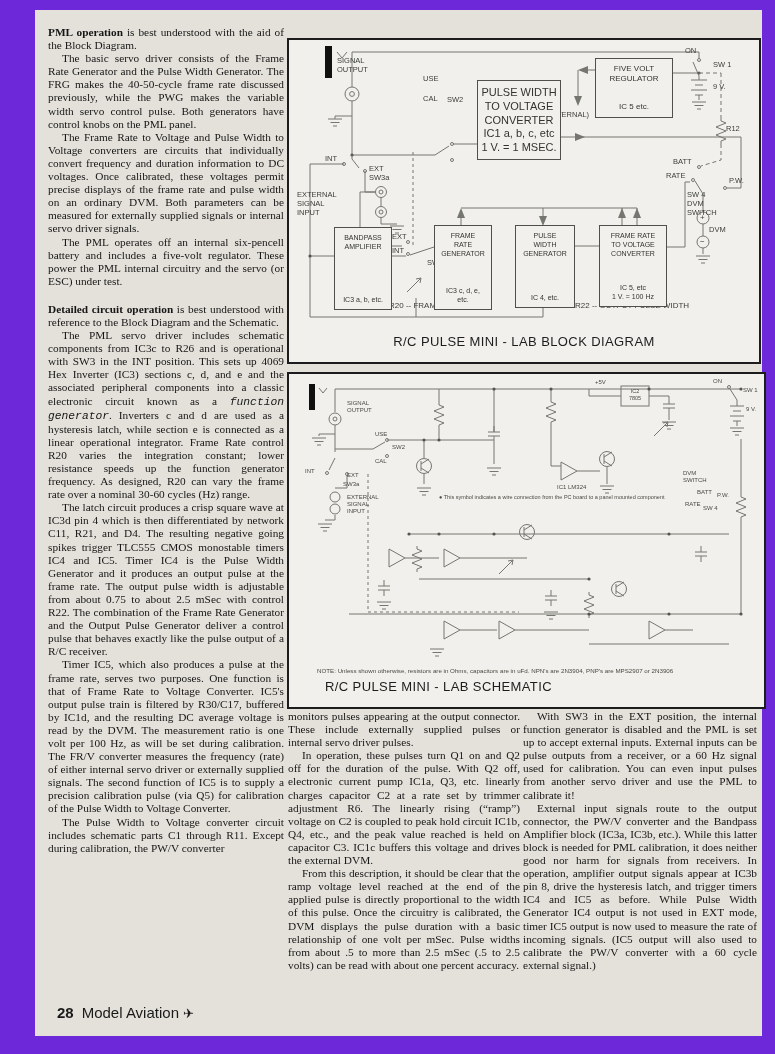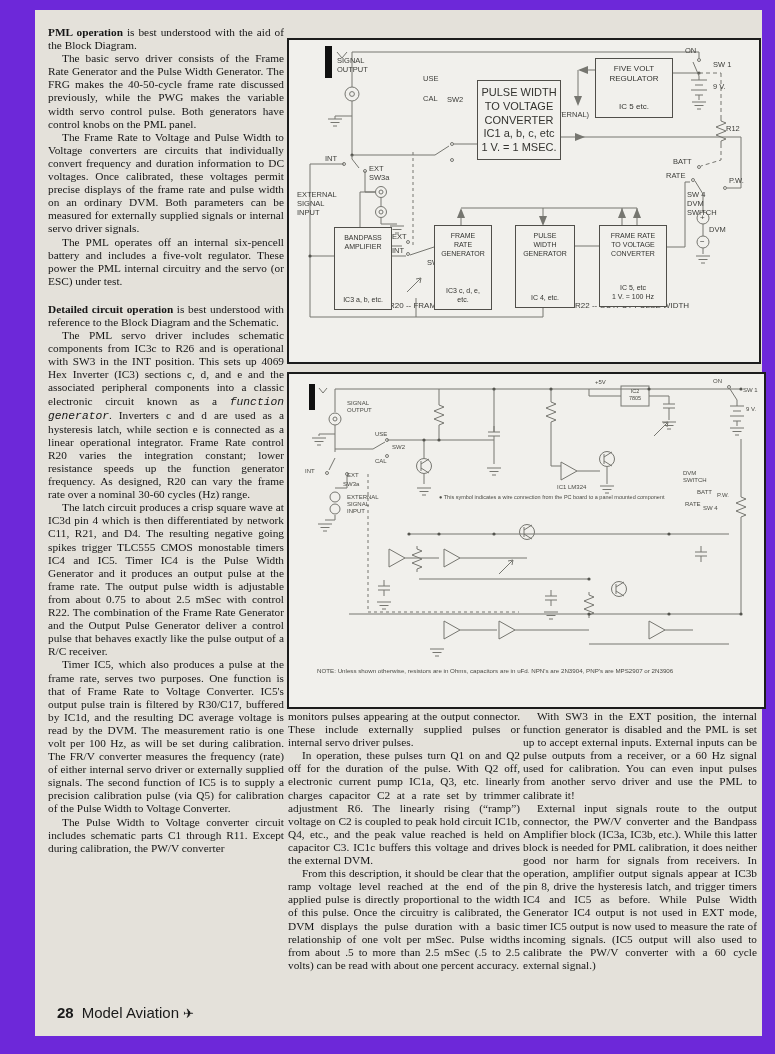--- a/index.html
+++ b/index.html
@@ -228,20 +228,21 @@
       <div>IC 4, etc.</div>
     </div>
     <div class="dbox f7" style="left:310px;top:185px;width:64px;height:70px;">
       <div>FRAME RATE
 TO VOLTAGE
 CONVERTER</div>
       <div>IC 5, etc
 1 V. = 100 Hz</div>
     </div>
 
+    <div class="dtitle" style="top:294px;">R/C PULSE MINI - LAB   BLOCK DIAGRAM</div>
   </div>
 
   <div class="panel panel-schem">
     <svg class="wires" width="475" height="333" viewBox="0 0 475 333">
       <rect class="blk" x="20" y="10" width="6" height="26"></rect>
       <path d="M30,14 l4,5 l4,-5"></path>
       <path d="M46,15 H452"></path>
       <path d="M46,15 V38"></path>
       <circle cx="46" cy="45" r="6"></circle>
           <circle cx="46" cy="45" r="2"></circle>
@@ -354,20 +355,21 @@
     <div class="sl" style="left:457px;top:32px;">9 V.</div>
     <div class="sl" style="left:394px;top:96px;">DVM
 SWITCH</div>
     <div class="sl" style="left:408px;top:115px;">BATT</div>
     <div class="sl" style="left:396px;top:127px;">RATE</div>
     <div class="sl" style="left:428px;top:118px;">P.W.</div>
     <div class="sl" style="left:414px;top:131px;">SW 4</div>
 
     <div class="notetxt" style="left:150px;top:120px;width:270px;font-size:5.5px;">●   This symbol indicates a wire connection from the PC board to a panel mounted component</div>
     <div class="notetxt" style="left:28px;top:293px;width:436px;font-size:6.2px;">NOTE:  Unless shown otherwise, resistors are in Ohms, capacitors are in uFd. NPN's are 2N3904, PNP's are MPS2907 or 2N3906</div>
+    <div class="dtitle" style="top:305px;text-align:left;padding-left:36px;box-sizing:border-box;">R/C PULSE MINI - LAB     SCHEMATIC</div>
   </div>
 
   <div class="col col-mid">
     <p class="noind"><span>monitors pulses appearing at the output connector. These include externally supplied pulses or internal servo driver pulses.</span></p>
     <p><span>In operation, these pulses turn Q1 on and Q2 off for the duration of the pulse. With Q2 off, electronic current pump IC1a, Q3, etc. linearly charges capacitor C2 at a rate set by trimmer adjustment R6. The linearly rising (“ramp”) voltage on C2 is coupled to peak hold circuit IC1b, Q4, etc., and the peak value reached is held on capacitor C3. IC1c buffers this voltage and drives the external DVM.</span></p>
     <p><span>From this description, it should be clear that the ramp voltage level reached at the end of the applied pulse is directly proportional to the width of this pulse. Once the circuitry is calibrated, the DVM displays the pulse duration with a basic relationship of one volt per mSec. Pulse widths from about .5 to more than 2.5 mSec (.5 to 2.5 volts) can be read with about one percent accuracy.</span></p>
   </div>
 
   <div class="col col-right">
     <p><span>With SW3 in the EXT position, the internal function generator is disabled and the PML is set up to accept external inputs. External inputs can be pulse outputs from a receiver, or a 60 Hz signal used for calibration. You can even input pulses from another servo driver and use the PML to calibrate it!</span></p>

